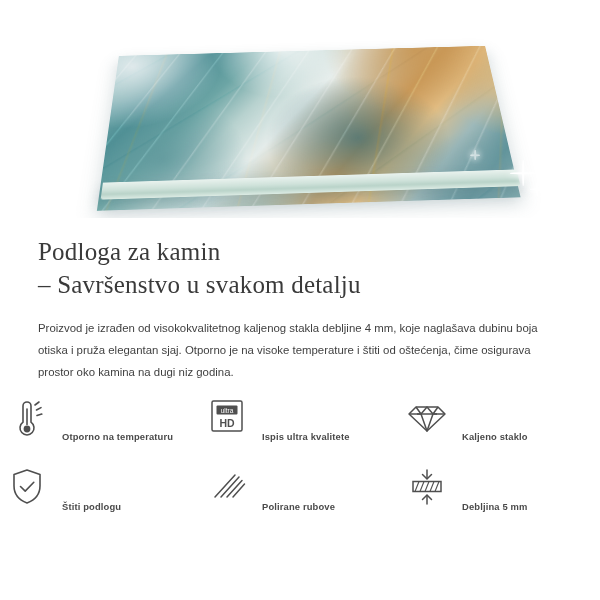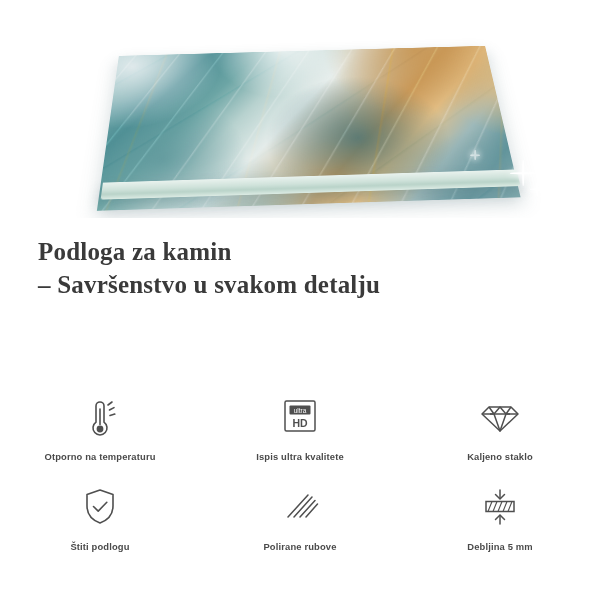--- a/index.html
+++ b/index.html
@@ -147,21 +147,21 @@
     position: absolute;
     left: 0;
     top: 218px;
     width: 600px;
   }
 
   .headline {
     margin: 0;
     padding: 18px 38px 0 38px;
     font-family: "Liberation Serif", serif;
-    font-weight: 700;
+    font-weight: 400;
     font-size: 25px;
     line-height: 1.30;
     color: #3a3a3a;
     letter-spacing: .2px;
   }
   .headline .line2 {
     display: block;
   }
 
   .paragraph {
@@ -179,23 +179,23 @@
     left: 0;
     top: 392px;
     width: 600px;
     display: grid;
     grid-template-columns: repeat(3, 1fr);
     row-gap: 20px;
   }
 
   .feature {
     display: flex;
-    flex-direction: column;
-    align-items: center;
+    align-items: flex-end;
     justify-content: flex-start;
+    gap: 8px;
   }
 
   .feature-icon {
     width: 54px;
     height: 50px;
     display: flex;
     align-items: center;
     justify-content: center;
   }
 
@@ -224,20 +224,21 @@
     <span class="sparkle s1"></span>
     <span class="sparkle s2"></span>
     <span class="sparkle s3"></span>
   </div>
 
   <div class="content">
     <h1 class="headline">
       <span>Podloga za kamin</span>
       <span class="line2">– Savršenstvo u svakom detalju</span>
     </h1>
+    <p class="paragraph">Proizvod je izrađen od visokokvalitetnog kaljenog stakla debljine 4 mm, koje naglašava dubinu boja otiska i pruža elegantan sjaj. Otporno je na visoke temperature i štiti od oštećenja, čime osigurava prostor oko kamina na dugi niz godina.</p>
   </div>
 
   <div class="features">
 
     <div class="feature">
       <div class="feature-icon">
         <svg width="40" height="44" viewBox="0 0 40 44" fill="none" stroke="#4f4f4f" stroke-width="1.6" stroke-linecap="round">
           <path d="M20 7a4 4 0 0 1 4 4v16.2a7 7 0 1 1-8 0V11a4 4 0 0 1 4-4z"></path>
           <path d="M20 14v15.5"></path>
           <circle cx="20" cy="34" r="3.4" fill="#4f4f4f" stroke="none"></circle>

